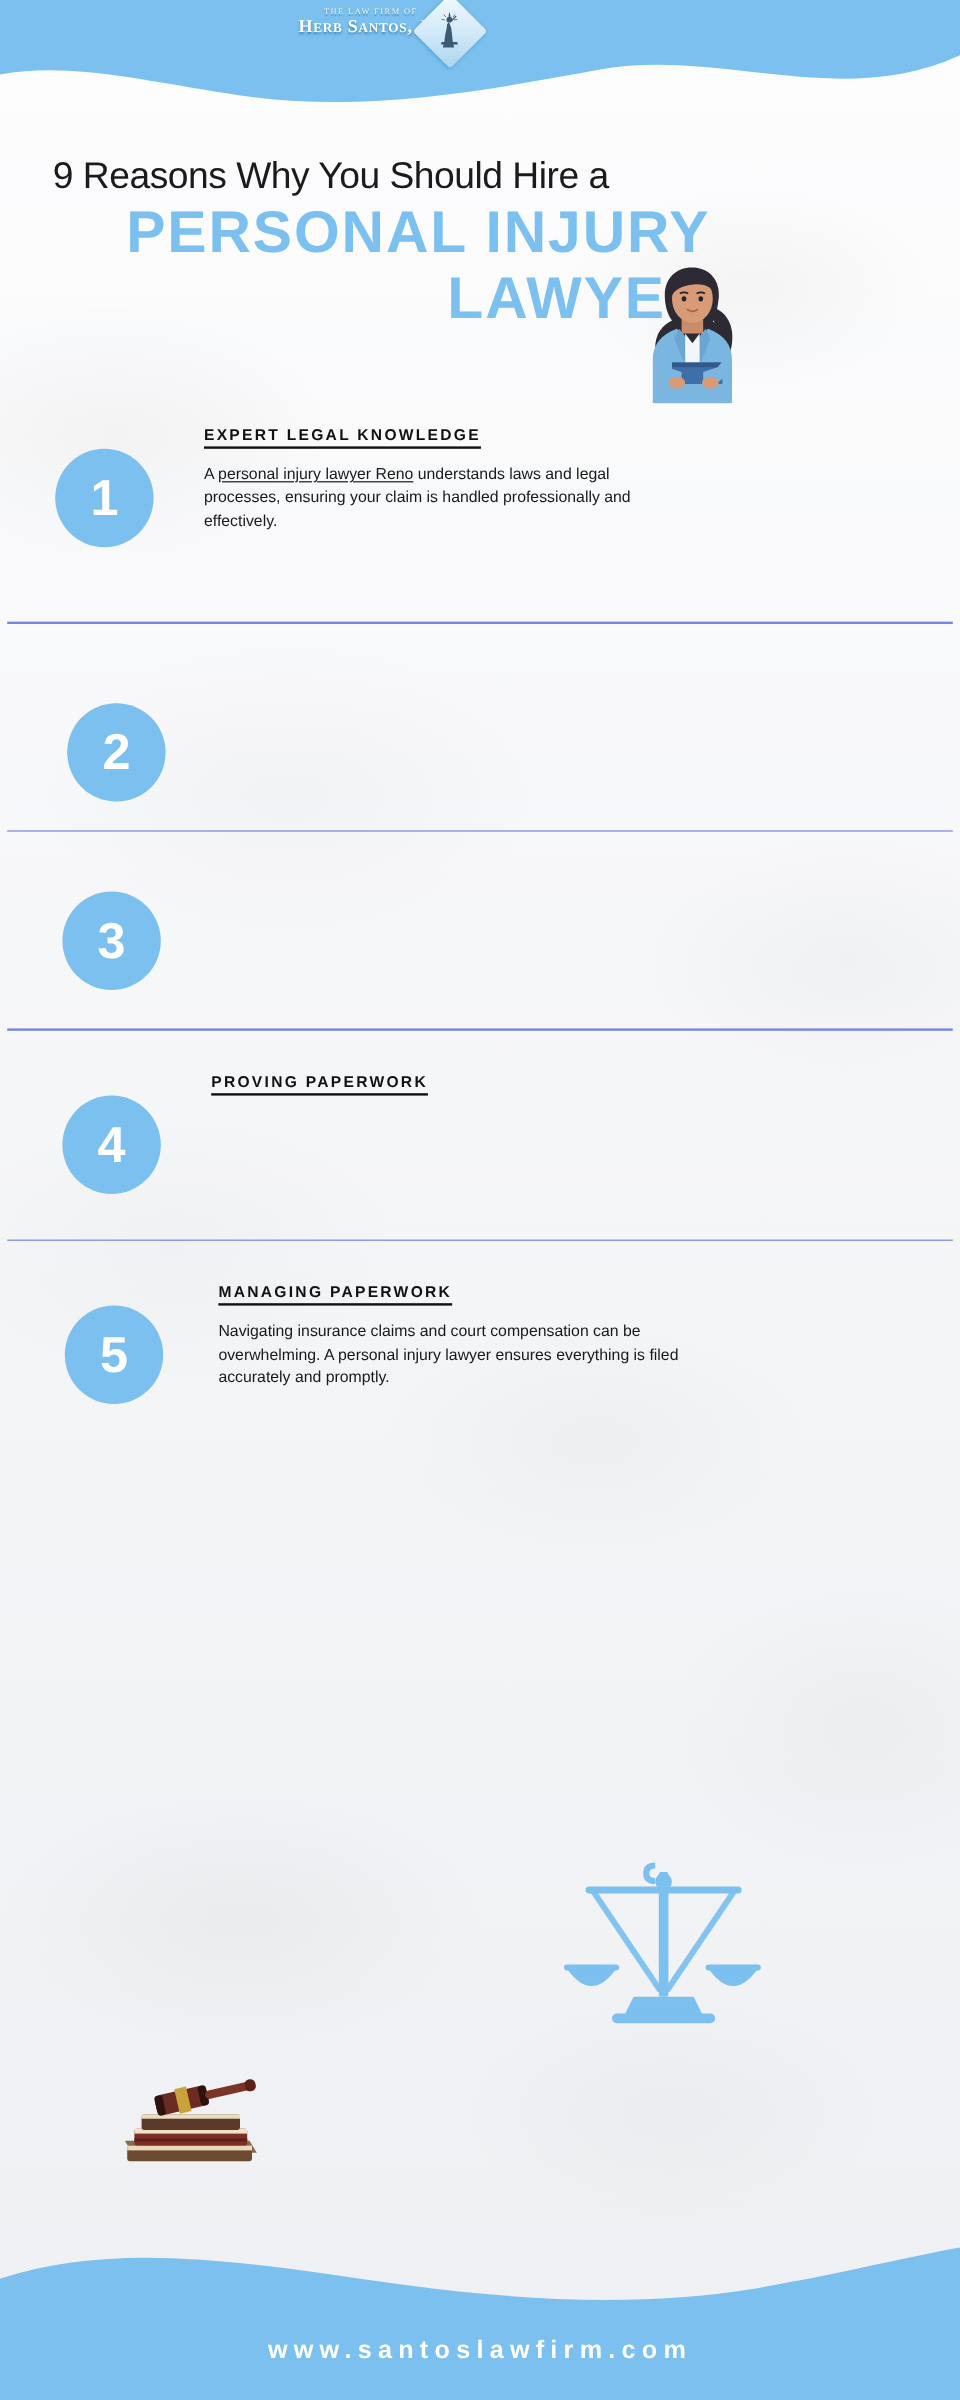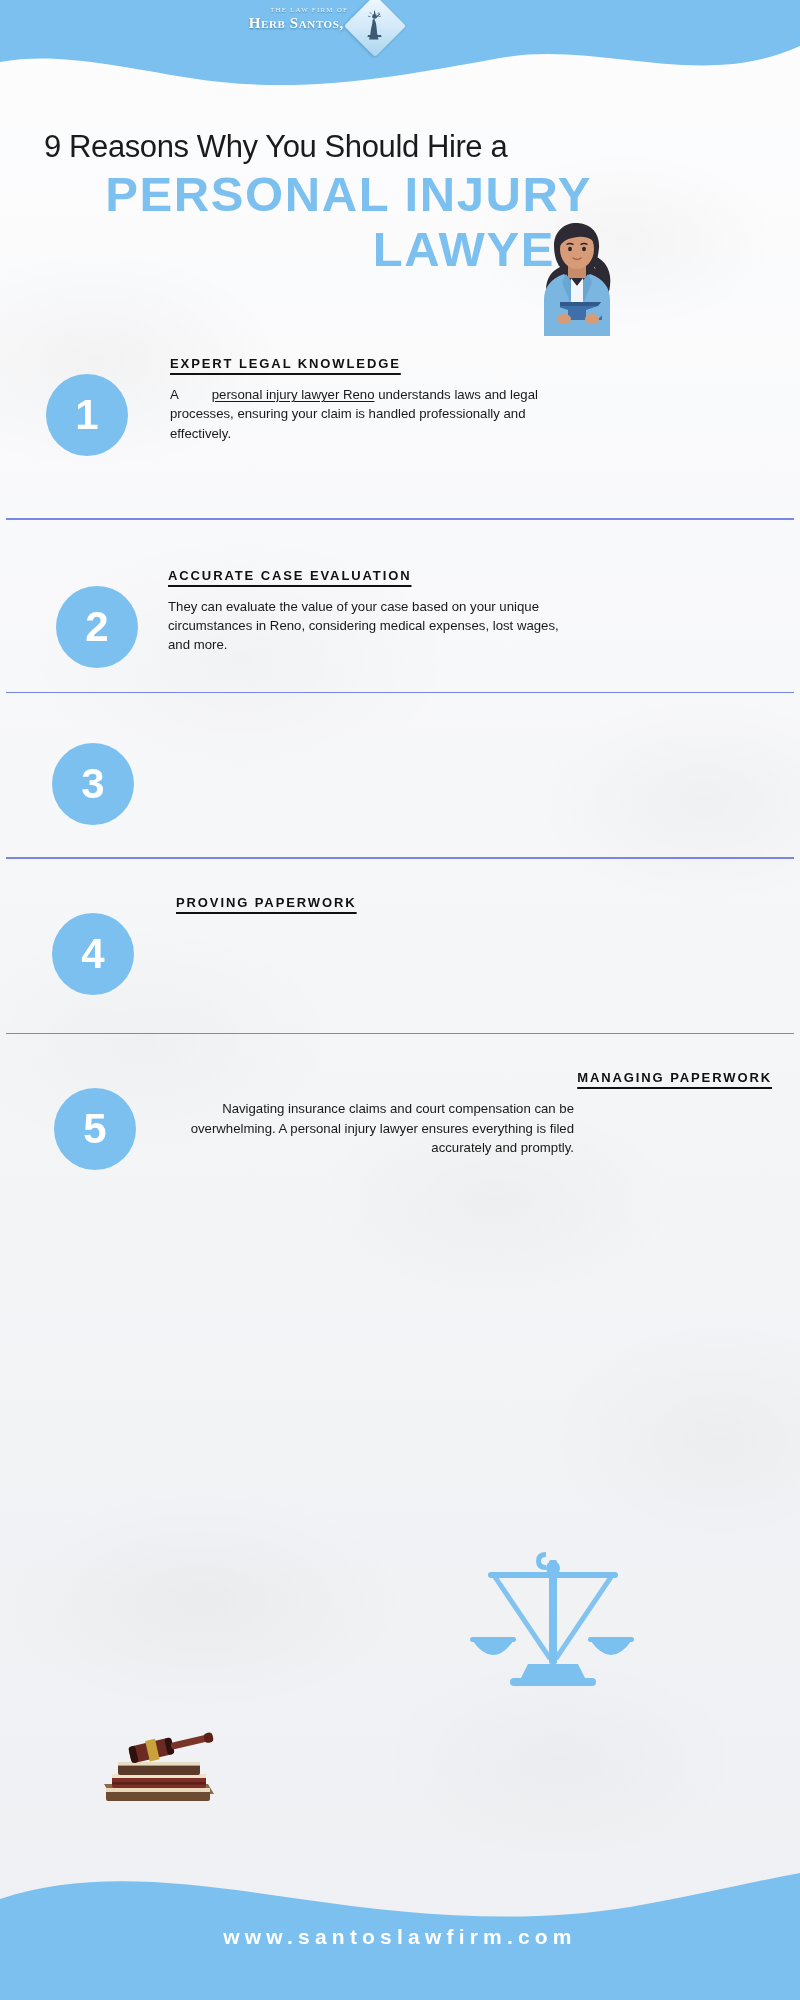--- a/index.html
+++ b/index.html
@@ -115,42 +115,42 @@
     font-size:13px; font-weight:bold; color:#111111;
     letter-spacing:1.9px; text-decoration:underline;
     text-underline-offset:5px; text-decoration-thickness:2px;
     font-family:"Liberation Sans", sans-serif;
     display:inline-block; white-space:nowrap;
   }
   .reason-body{
     margin-top:13px; font-size:13.2px; line-height:1.46; color:#191919;
     font-family:"Liberation Sans", sans-serif; max-width:380px;
   }
-  .reason-body .lnk{ text-decoration:underline; text-underline-offset:2px;margin-left:30px; }
+  .reason-body .lnk{ text-decoration:underline; text-underline-offset:2px; }
   .divider{ height:1.6px; background:#6c7de0; margin:0 6px; opacity:.92; }
 
   
   .r1 .reason-text{ padding-left:42px; }
   .r2 .reason-text{ padding-left:30px; }
   .r3 .reason-text{ padding-left:32px; }
   .r4 .reason-text{ padding-left:42px; }
-  .r5 .reason-text{ padding-left:46px;text-align:right; }
+  .r5 .reason-text{ padding-left:46px; }
   .r1 .badge{ margin-left:2px; }
   .r2 .badge{ margin-left:12px; }
   .r3 .badge{ margin-left:8px; }
   .r4 .badge{ margin-left:8px; }
   .r5 .badge{ margin-left:10px; }
 
   
   .scales{ position:absolute; left:468px; top:1548px; width:170px; height:160px; z-index:4; }
   .books{ position:absolute; left:96px; top:1712px; width:130px; height:96px; z-index:4; }
 
   
   .footer-url{
-    position:absolute; bottom:51px; left:0; width:800px; text-align:center;
+    position:absolute; bottom:29px; left:0; width:800px; text-align:center;
     z-index:6; color:#ffffff; font-size:21px; font-weight:bold;
     letter-spacing:5.2px; font-family:"Liberation Sans", sans-serif;
   }
 </style>
 </head>
 <body>
 
 <div class="paper-bg"></div>
 
 <div class="header-band">
@@ -240,24 +240,20 @@
       </div>
     </div>
     <div style="height:62px"></div>
     <div class="divider"></div>
   </div>
 
   <div class="reason r2">
     <div style="height:40px"></div>
     <div class="reason-inner">
       <div class="badge">2</div>
-      <div class="reason-text">
-        <div class="reason-title">ACCURATE CASE EVALUATION</div>
-        <div class="reason-body" style="max-width:400px">They can evaluate the value of your case based on your unique circumstances in Reno, considering medical expenses, lost wages, and more.</div>
-      </div>
     </div>
     <div style="height:24px"></div>
     <div class="divider"></div>
   </div>
 
   <div class="reason r3">
     <div style="height:24px"></div>
     <div class="reason-inner">
       <div class="badge">3</div>
     </div>

